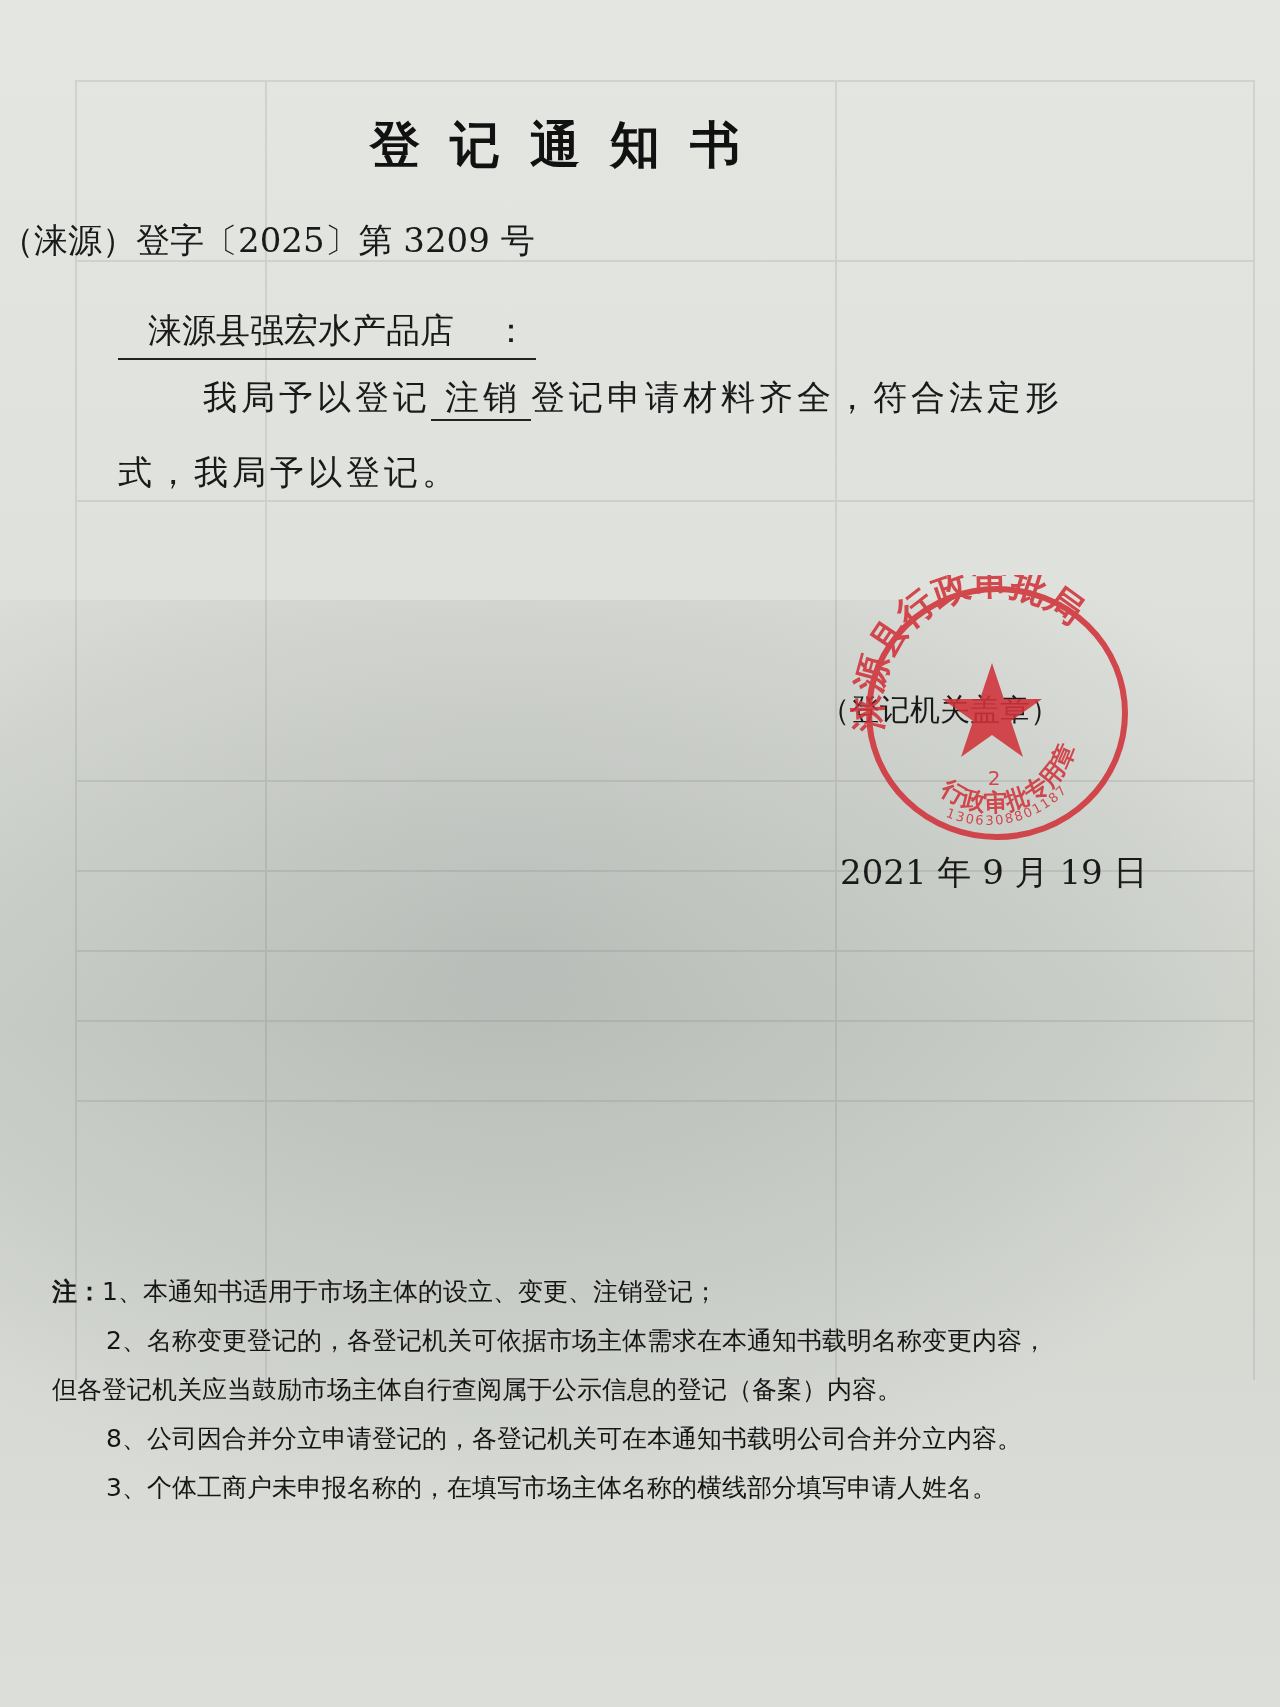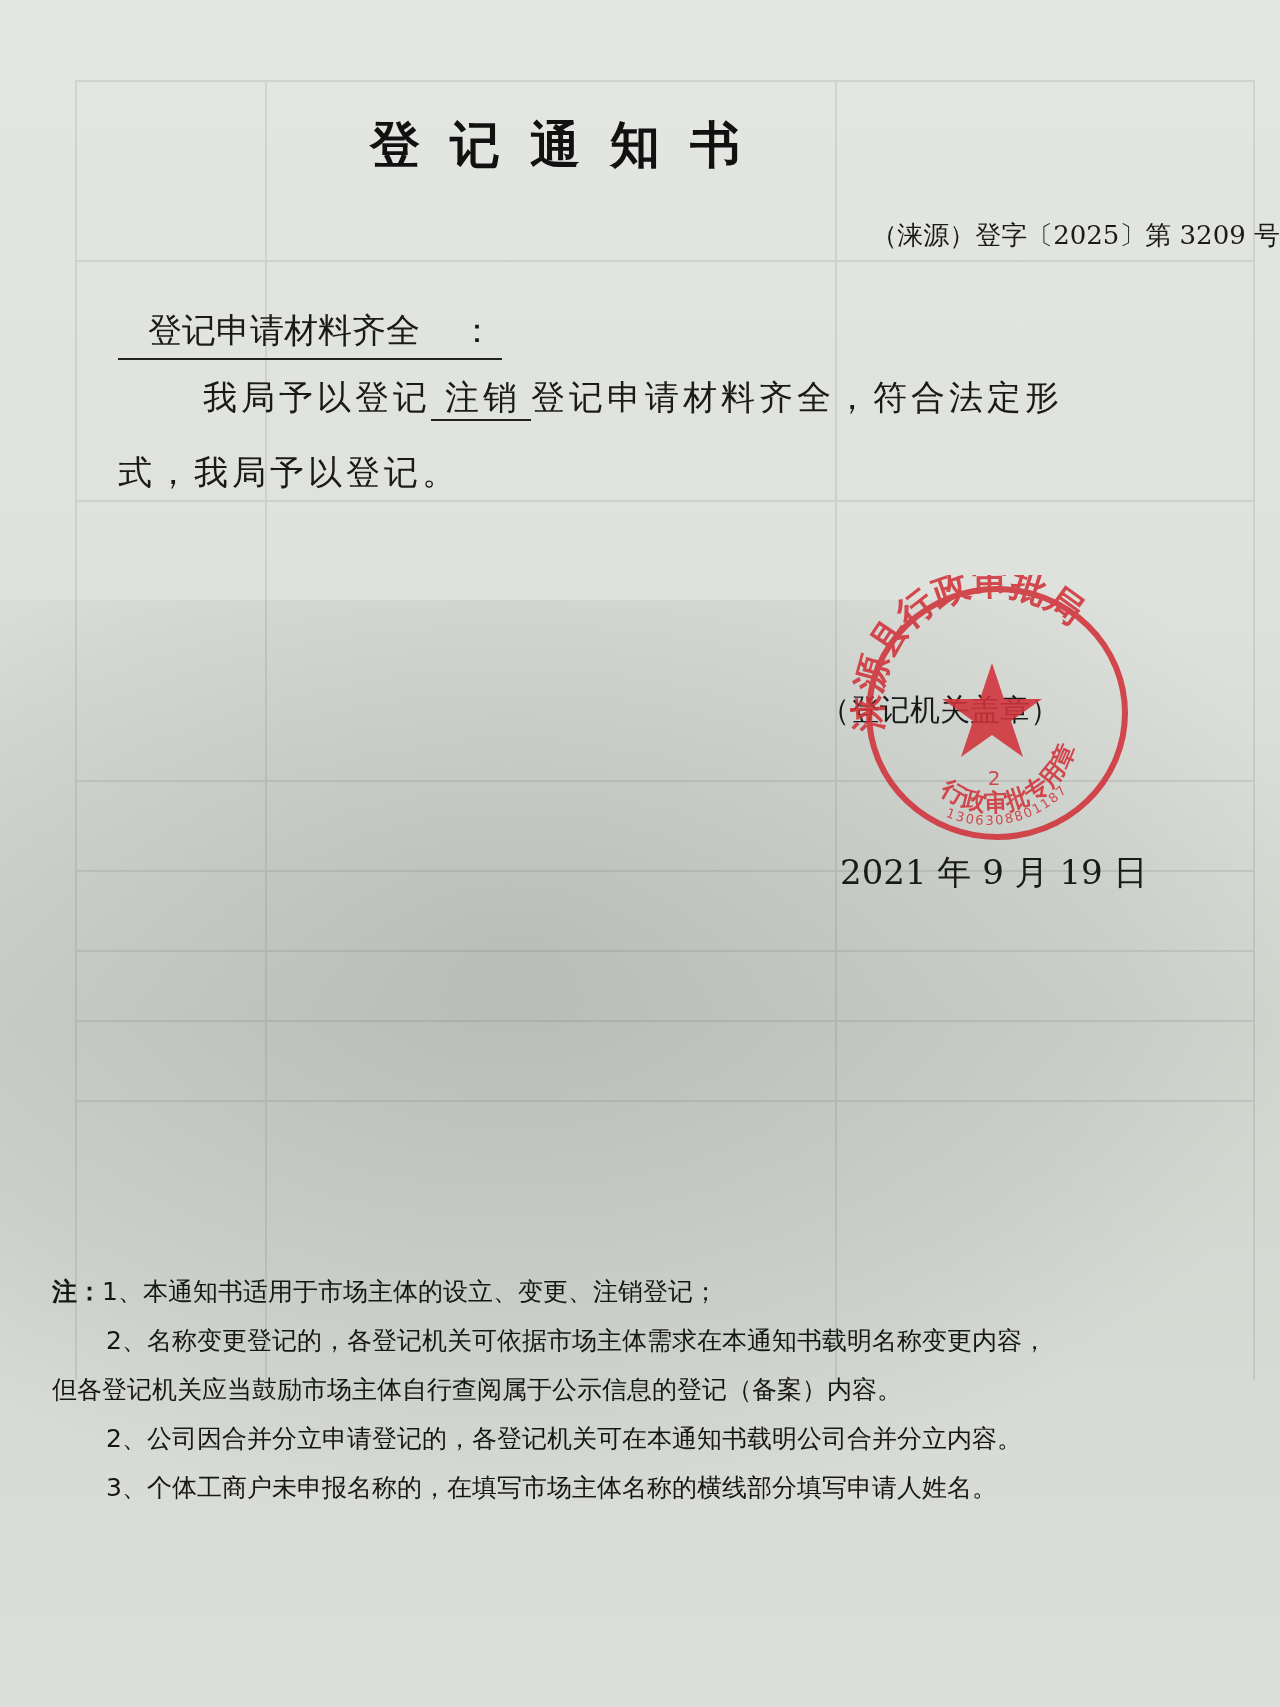--- a/index.html
+++ b/index.html
@@ -23,22 +23,22 @@
     opacity: 0.10;
   }
   .ghost-table .gl { position: absolute; left: 0; right: 0; height: 2px; background: #333; }
   .ghost-table .gv { position: absolute; top: 0; bottom: 0; width: 2px; background: #333; }
   .title {
     position: absolute; left: 0; width: 1140px; top: 112px; text-align: center;
     font-family: "DejaVu Sans", "Liberation Sans", sans-serif;
     font-size: 50px; font-weight: bold; letter-spacing: 30px; color: #111;
   }
   .docno {
-    position: absolute; left: 0; width: 1280px; top: 218px; text-align: right;
-    font-size: 26px; color: #1a1a1a;
+    position: absolute; left: 0; width: 1280px; top: 218px; text-align: left;
+    font-size: 34px; color: #1a1a1a;
   }
   .addressee {
     position: absolute; left: 118px; top: 308px; font-size: 34px;
     font-family: "DejaVu Sans", "Liberation Sans", sans-serif;
     border-bottom: 2px solid #222; padding: 0 8px 4px 30px;
   }
   .addressee .colon { margin-left: 40px; }
   .body-line {
     position: absolute; font-size: 34px;
     font-family: "DejaVu Sans", "Liberation Sans", sans-serif;
@@ -81,21 +81,21 @@
   <div class="gv" style="left:190px"></div>
   <div class="gv" style="left:760px"></div>
   <div class="gv" style="right:0"></div>
 </div>
 <div class="shadow"></div>
 
 <div class="title">登记通知书</div>
 <div class="docno">（涞源）登字〔2025〕第 3209 号</div>
 
 <div class="addressee">
-  <span>登记申请材料齐全</span><span class="colon">：</span>
+  <span>涞源县强宏水产品店</span><span class="colon">：</span>
 </div>
 
 <div class="body-line body1">
   <span>我局予以登记</span><span class="fill">注销</span><span>登记申请材料齐全，符合法定形</span>
 </div>
 <div class="body-line body2">式，我局予以登记。</div>
 
 <div class="stamp-label">（登记机关盖章）</div>
 
 <svg class="stamp" viewBox="0 0 300 270">
@@ -117,15 +117,15 @@
     <textPath href="#arcCode" startOffset="2%">1306308801187</textPath>
   </text>
 </svg>
 
 <div class="date">2021 年 9 月 19 日</div>
 
 <div class="notes">
   <div><span class="lead">注：</span><span>1、本通知书适用于市场主体的设立、变更、注销登记；</span></div>
   <div class="indent">2、名称变更登记的，各登记机关可依据市场主体需求在本通知书载明名称变更内容，</div>
   <div>但各登记机关应当鼓励市场主体自行查阅属于公示信息的登记（备案）内容。</div>
-  <div class="indent">2、公司因合并分立申请登记的，各登记机关可在本通知书载明公司合并分立内容。</div>
+  <div class="indent">8、公司因合并分立申请登记的，各登记机关可在本通知书载明公司合并分立内容。</div>
   <div class="indent">3、个体工商户未申报名称的，在填写市场主体名称的横线部分填写申请人姓名。</div>
 </div>
 
 </body></html>

